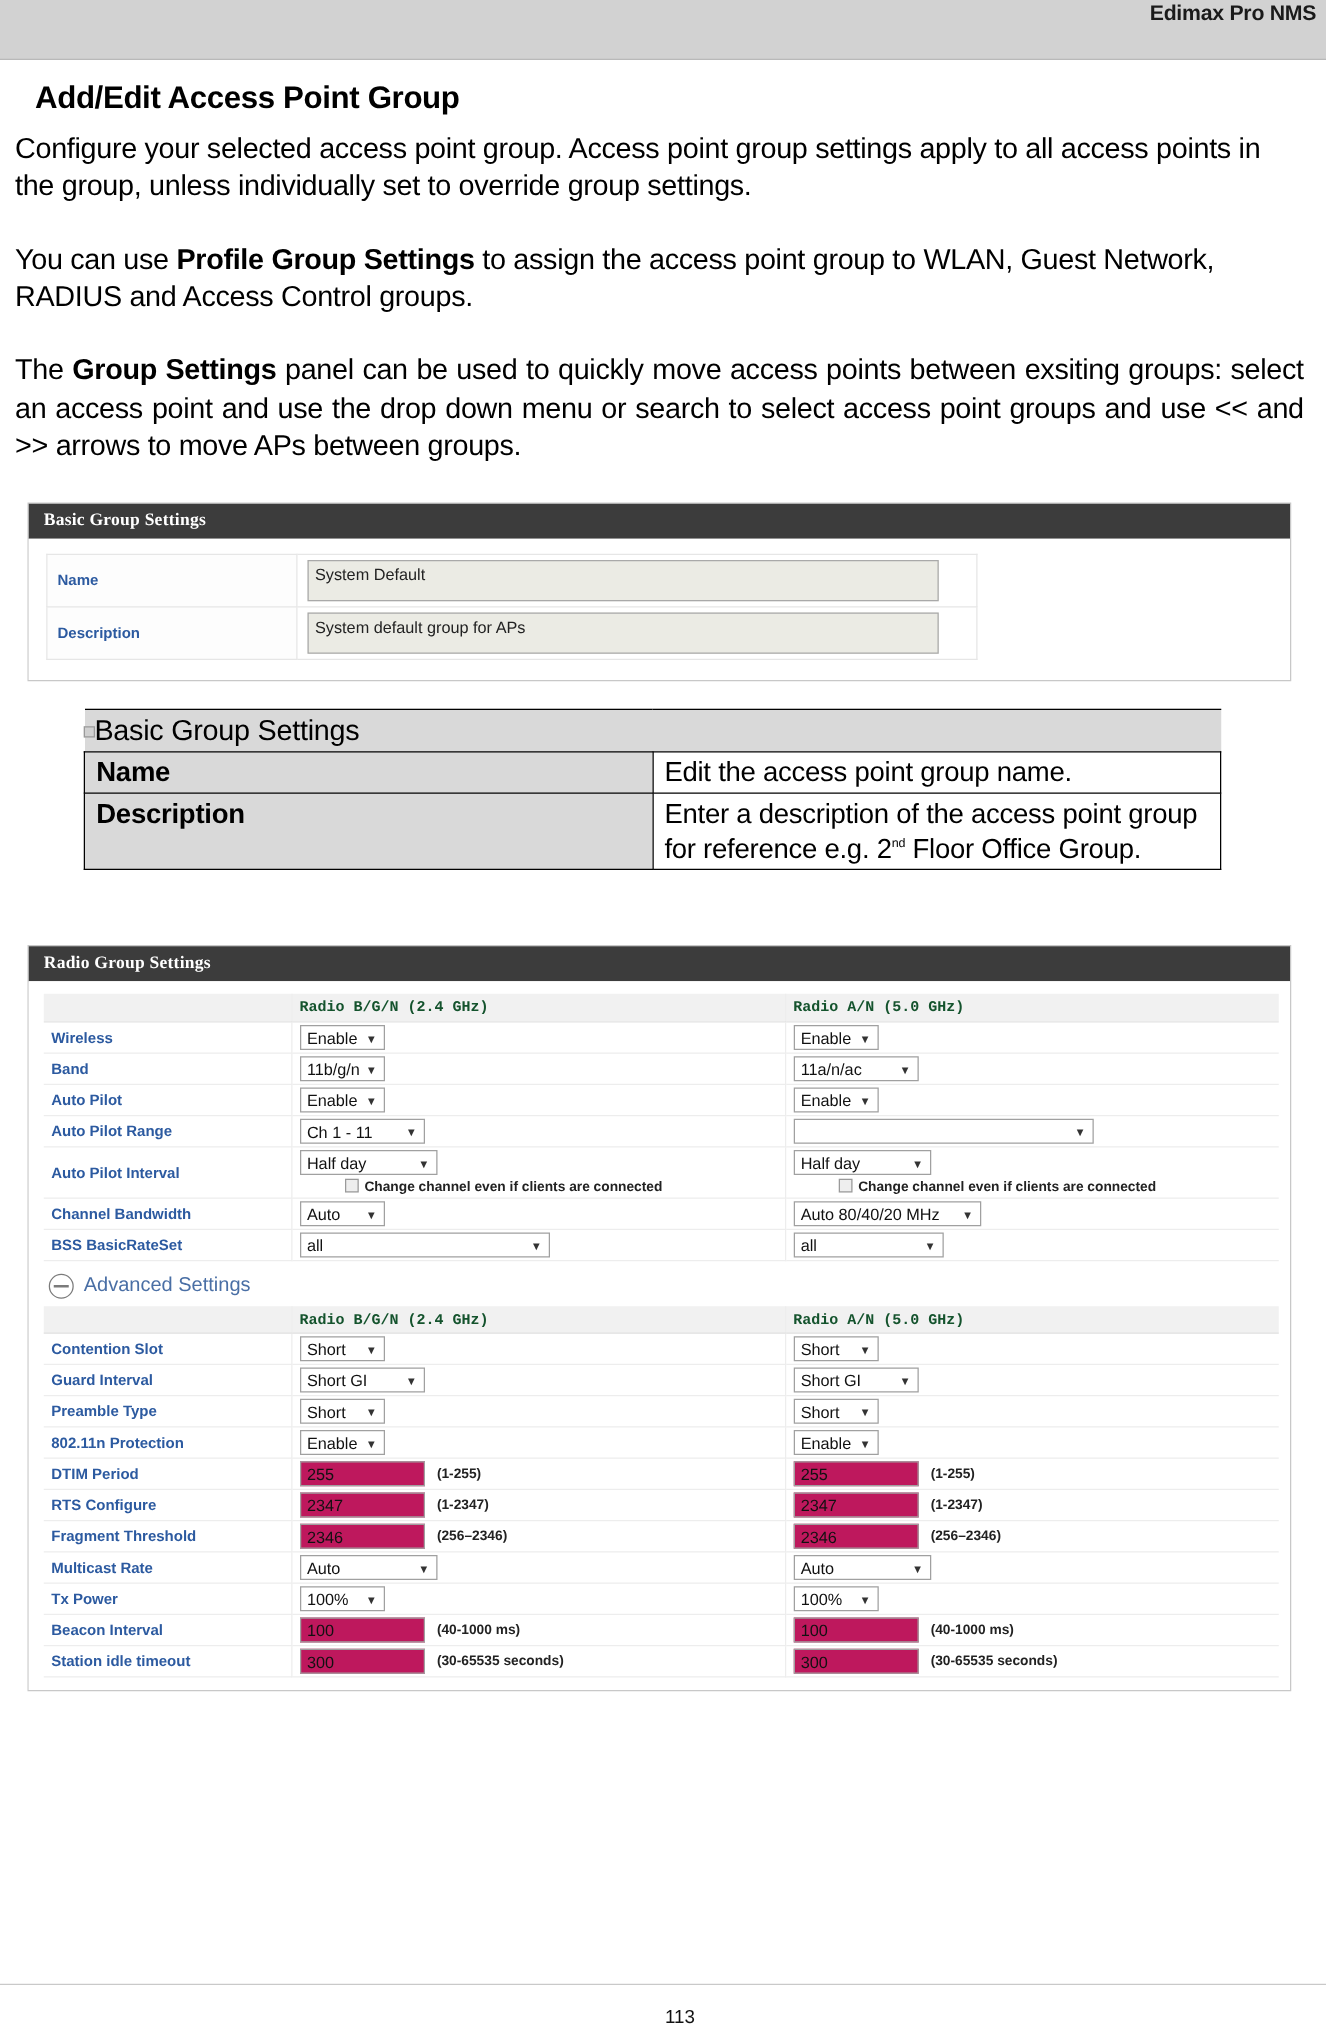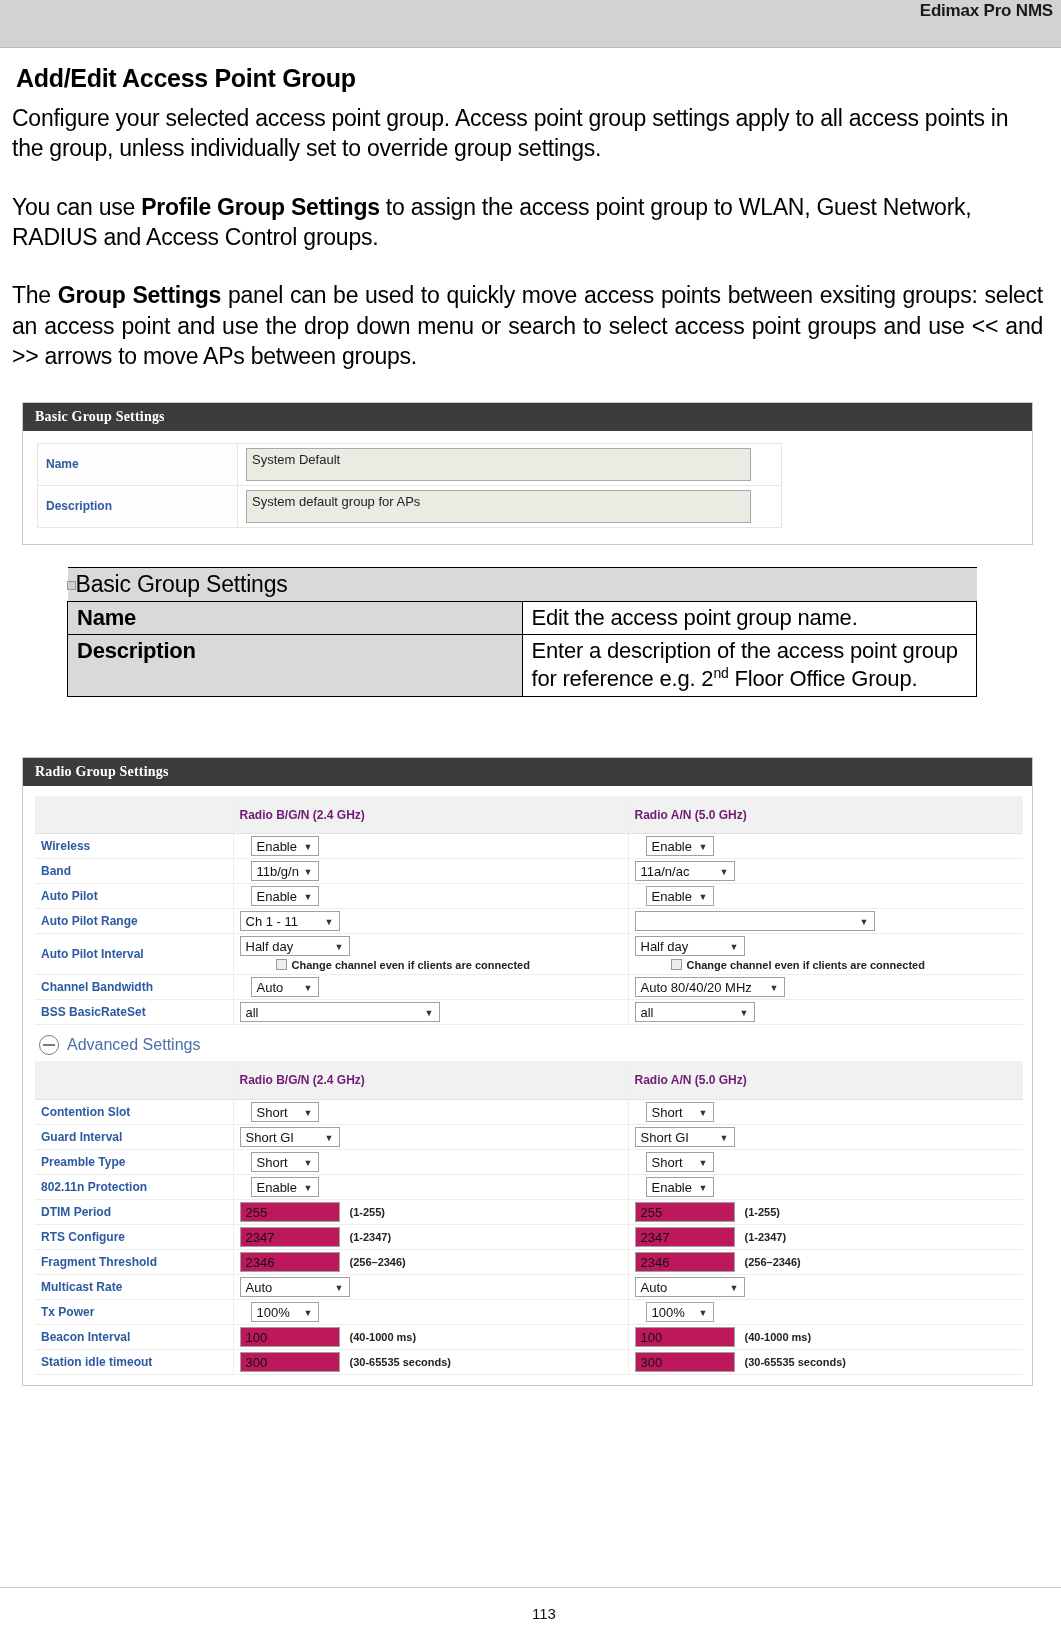--- a/index.html
+++ b/index.html
@@ -28,21 +28,21 @@
     text-align:right;
   }
 
   
   .doc{
     padding:10px 18px 0 12px;
   }
   h1.title{
     font-size:25px;
     font-weight:bold;
-    margin:6px 0 10px 4px;
+    margin:6px 0 10px 16px;
     letter-spacing:-0.3px;
   }
   p.para{
     font-size:23px;
     line-height:1.32;
     margin:0 0 6px 0;
     letter-spacing:-0.25px;
   }
   p.para.justify{ text-align:justify; }
   p.spacer{ height:22px; margin:0; }
@@ -119,21 +119,21 @@
     padding:2px 9px;
     vertical-align:top;
     line-height:1.28;
     letter-spacing:-0.2px;
   }
   table.desc td.k{
     width:285px;
     background:#d9d9d9;
     font-weight:bold;
   }
-  .ord{ font-size:14px; vertical-align:super; }
+  .ord{ font-size:10px; vertical-align:super; }
   .tick{
     position:absolute;
     width:9px;height:9px;background:#d0d0d0;
     border:1px solid #9a9a9a;
   }
 
   
   table.radio{
     border-collapse:collapse;
     width:100%;
@@ -141,25 +141,26 @@
     table-layout:fixed;
   }
   table.radio td{
     border-bottom:1px solid #ededed;
     padding:2px 6px;
     height:24px;
     vertical-align:middle;
   }
   table.radio tr.colhead td{
     background:#f1f1f1;
-    color:#701a75;
+    color:#14532d;
     font-weight:bold;
     font-size:12px;
-    height:38px;
+    height:22px;
     border-bottom:1px solid #e2e2e2;
+    font-family:Liberation Mono, monospace;
   }
   td.rlbl{
     width:198px;
     color:#2c5aa0;
     font-weight:bold;
     border-right:1px solid #ededed;
     margin-top:22px;
   }
   td.fld{ width:395px; border-right:1px solid #ededed;}
   td.fld2{ width:395px; }
@@ -174,21 +175,21 @@
     font-size:13px;
     color:#111;
     padding:0 22px 0 5px;
     vertical-align:middle;
     white-space:nowrap;
   }
   .sel .car{
     position:absolute; right:5px; top:0;
     font-size:9px; color:#333; line-height:20px;
   }
-  .sel.w90{ width:68px;margin-left:11px; }
+  .sel.w90{ width:68px; }
   .sel.w100{ width:100px; }
   .sel.w110{ width:110px; }
   .sel.w120{ width:120px; }
   .sel.w200{ width:200px; }
   .sel.w240{ width:240px; }
   .inp{
     display:inline-block;
     border:1px solid #a0a0a0;
     background:#be185d;
     height:20px; line-height:19px;

